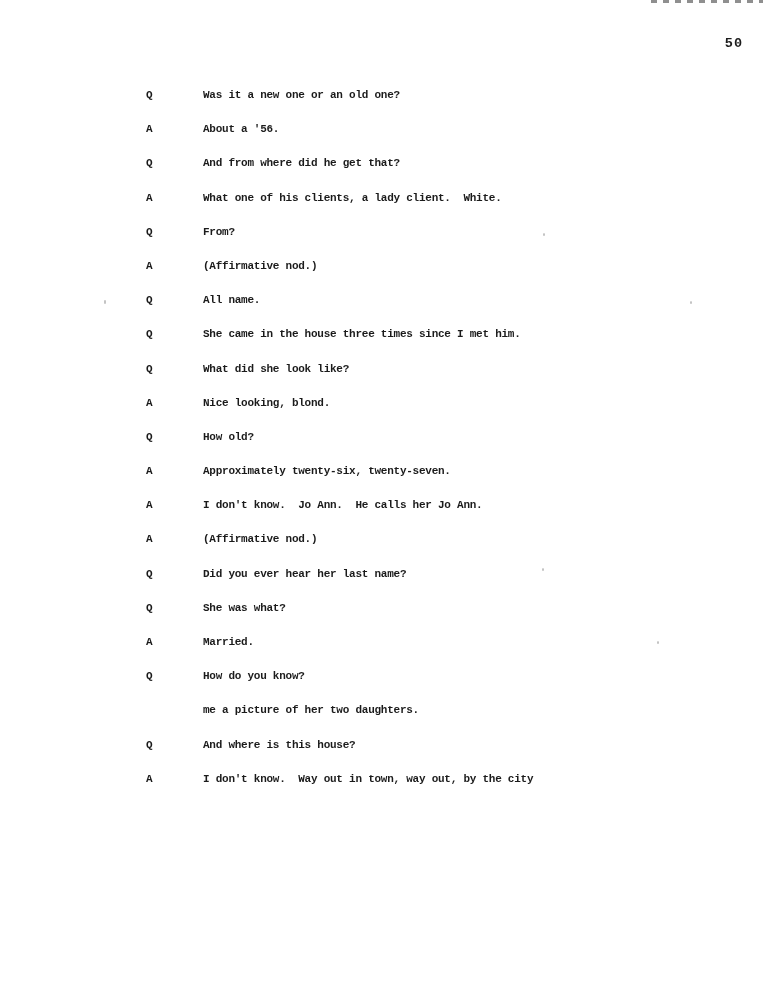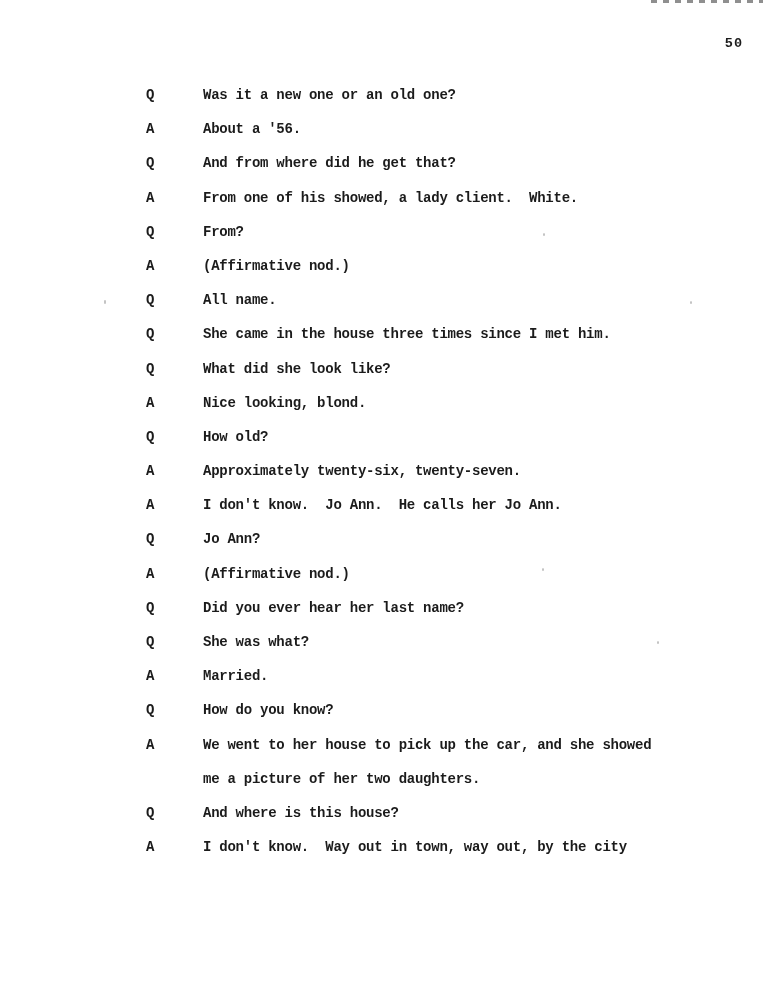--- a/index.html
+++ b/index.html
@@ -30,21 +30,21 @@
     top: 36px;
     right: 20px;
     font-size: 13.5px;
     letter-spacing: 1px;
   }
   .transcript {
     position: absolute;
     top: 78px;
     left: 146px;
     right: 10px;
-    font-size: 14px;
+    font-size: 11px;
     letter-spacing: -0.25px;
     line-height: 34.2px;
   }
   .row {
     white-space: pre;
     height: 34.2px;
   }
   .speaker {
     display: inline-block;
     width: 57px;
@@ -70,37 +70,35 @@
 </head>
 <body>
 
 <div class="sheet">
   <div class="top-dashes"></div>
   <div class="pageno">50</div>
   <div class="transcript" id="transcript">
       <div class="row"><span class="speaker">Q</span><span class="text">Was it a new one or an old one?</span></div>
       <div class="row"><span class="speaker">A</span><span class="text">About a '56.</span></div>
       <div class="row"><span class="speaker">Q</span><span class="text">And from where did he get that?</span></div>
-      <div class="row"><span class="speaker">A</span><span class="text">From one of his showed, a lady client.  White.</span></div>
+      <div class="row"><span class="speaker">A</span><span class="text">What one of his clients, a lady client.  White.</span></div>
       <div class="row"><span class="speaker">Q</span><span class="text">From?</span></div>
       <div class="row"><span class="speaker">A</span><span class="text">(Affirmative nod.)</span></div>
       <div class="row"><span class="speaker">Q</span><span class="text">All name.</span></div>
       <div class="row"><span class="speaker">Q</span><span class="text">She came in the house three times since I met him.</span></div>
       <div class="row"><span class="speaker">Q</span><span class="text">What did she look like?</span></div>
       <div class="row"><span class="speaker">A</span><span class="text">Nice looking, blond.</span></div>
       <div class="row"><span class="speaker">Q</span><span class="text">How old?</span></div>
       <div class="row"><span class="speaker">A</span><span class="text">Approximately twenty-six, twenty-seven.</span></div>
       <div class="row"><span class="speaker">A</span><span class="text">I don't know.  Jo Ann.  He calls her Jo Ann.</span></div>
-      <div class="row"><span class="speaker">Q</span><span class="text">Jo Ann?</span></div>
       <div class="row"><span class="speaker">A</span><span class="text">(Affirmative nod.)</span></div>
       <div class="row"><span class="speaker">Q</span><span class="text">Did you ever hear her last name?</span></div>
       <div class="row"><span class="speaker">Q</span><span class="text">She was what?</span></div>
       <div class="row"><span class="speaker">A</span><span class="text">Married.</span></div>
       <div class="row"><span class="speaker">Q</span><span class="text">How do you know?</span></div>
-      <div class="row"><span class="speaker">A</span><span class="text">We went to her house to pick up the car, and she showed</span></div>
       <div class="row"><span class="speaker"></span><span class="text">me a picture of her two daughters.</span></div>
       <div class="row"><span class="speaker">Q</span><span class="text">And where is this house?</span></div>
       <div class="row"><span class="speaker">A</span><span class="text">I don't know.  Way out in town, way out, by the city</span></div>
     </div>
   <div class="speck s1"></div>
   <div class="speck s2"></div>
   <div class="speck s3"></div>
   <div class="speck s4"></div>
   <div class="speck s5"></div>
 </div>

